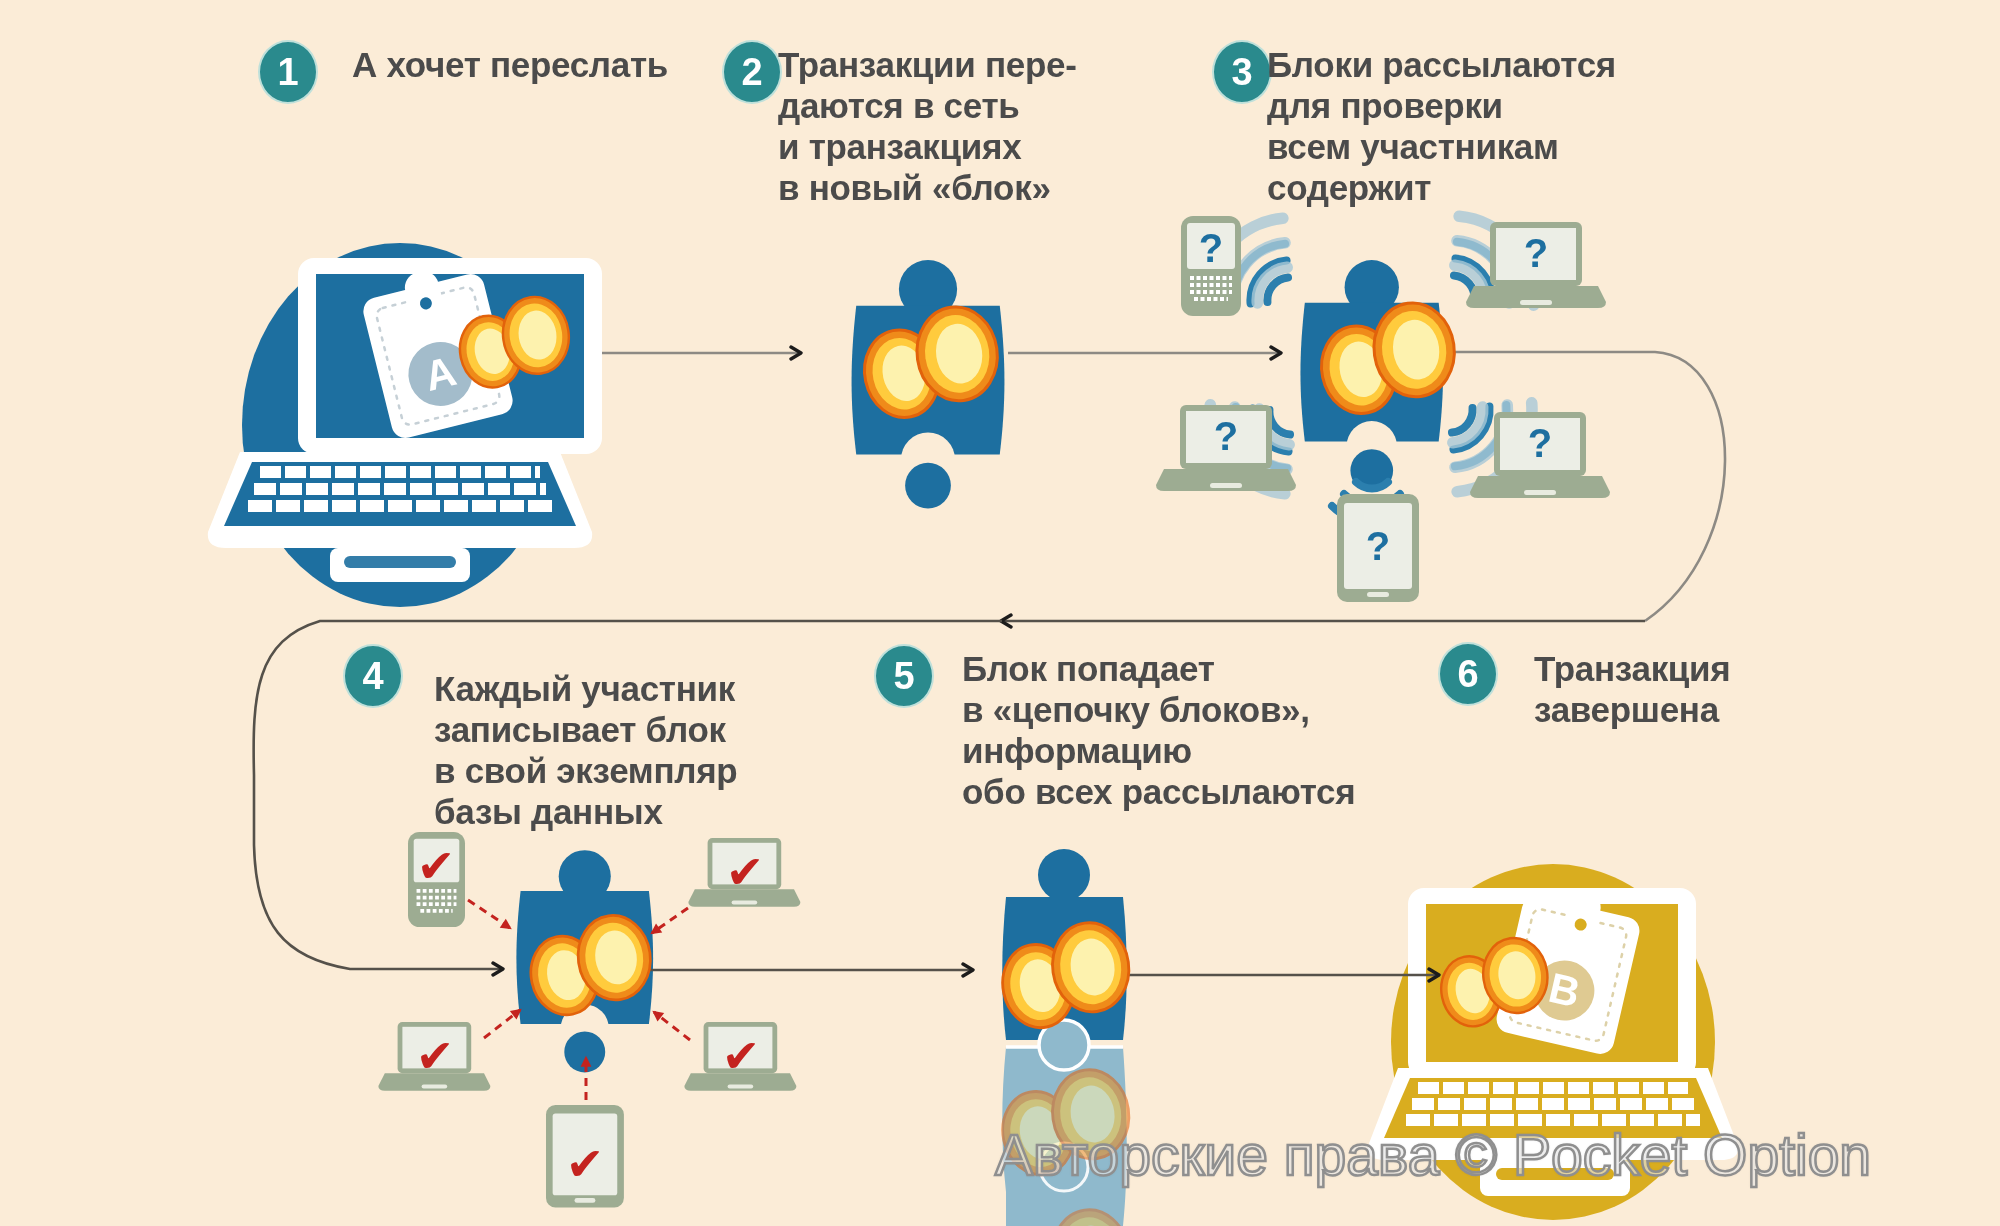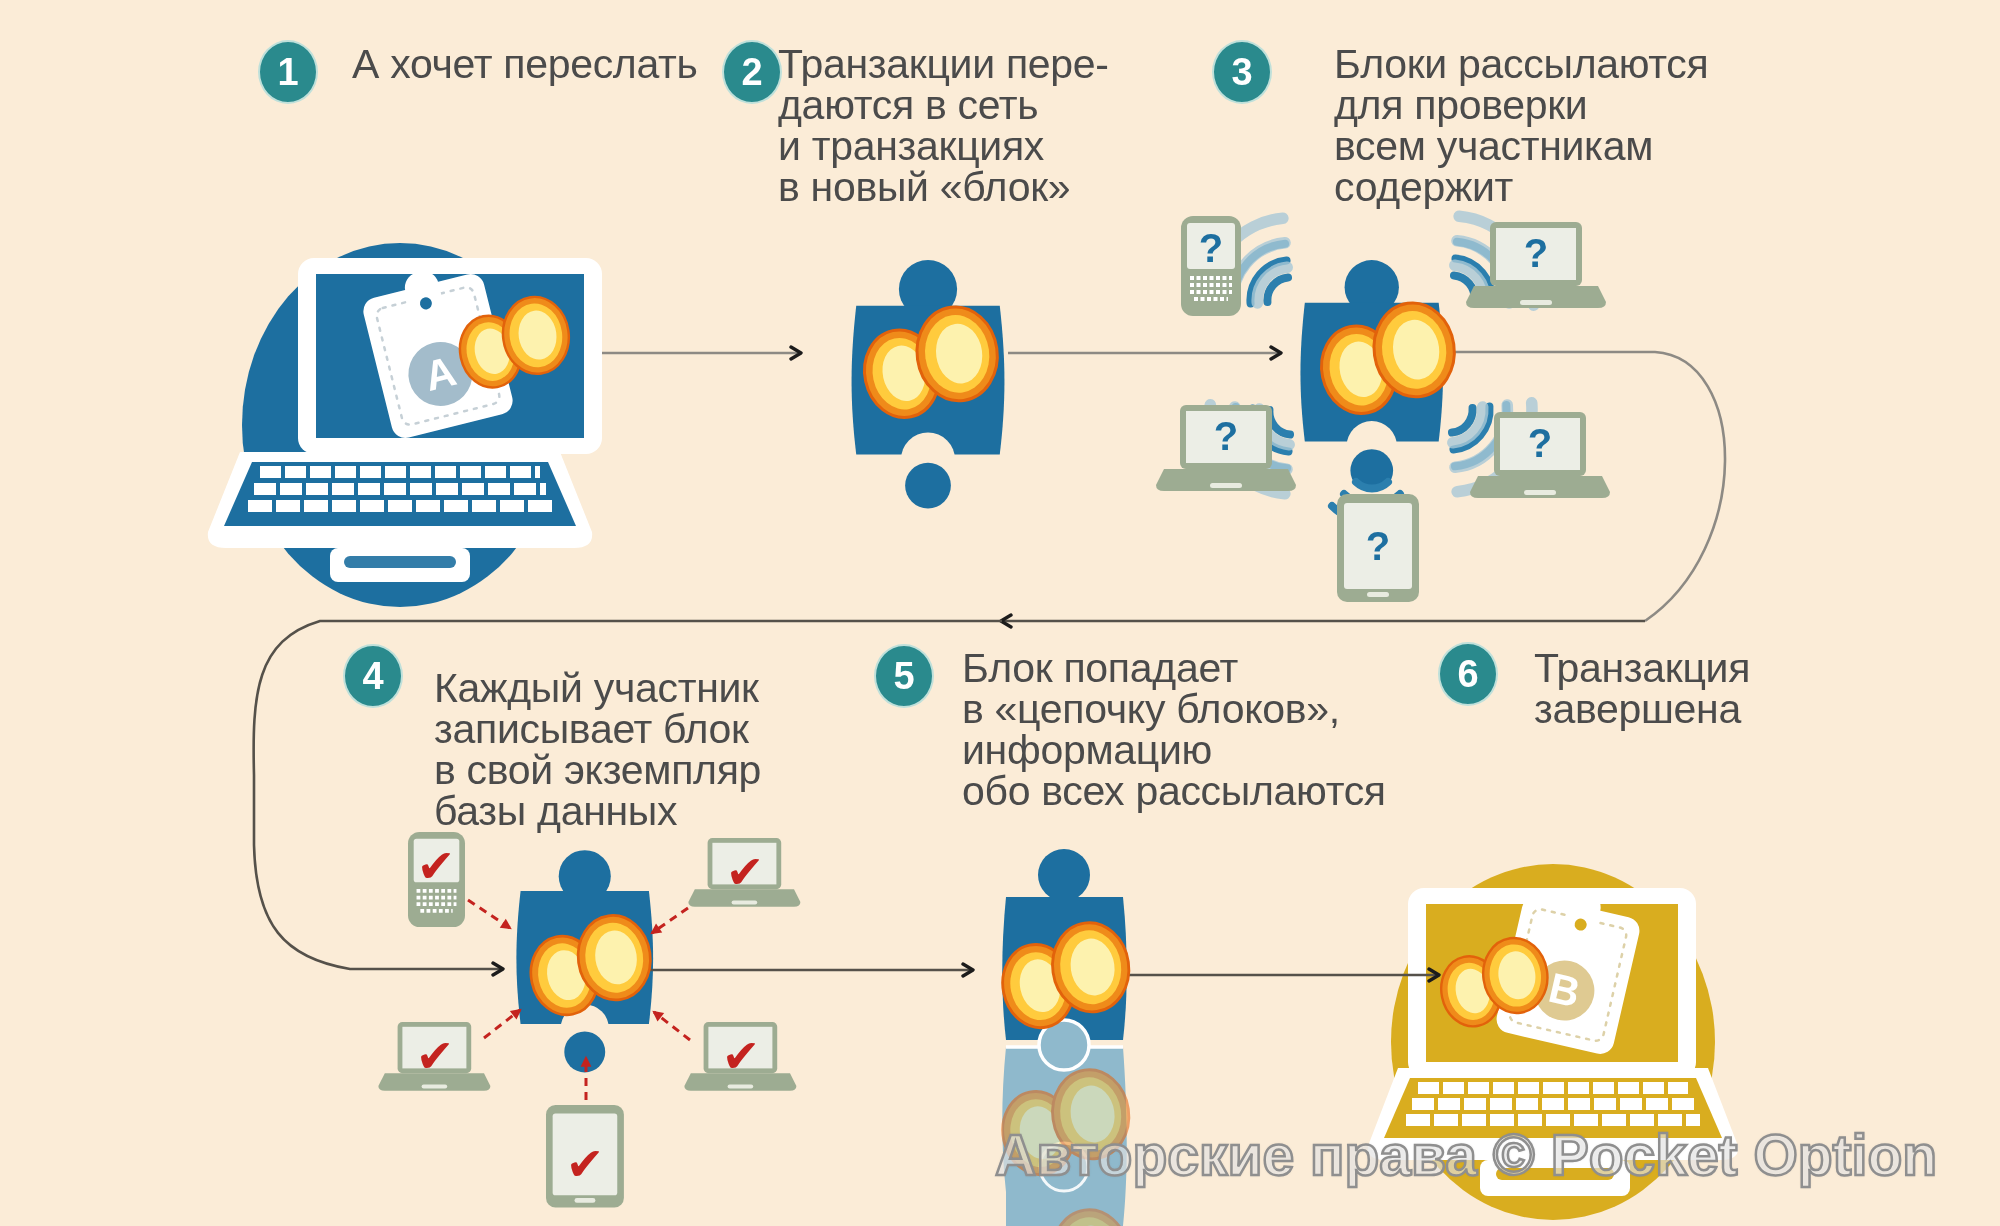--- a/index.html
+++ b/index.html
@@ -10,23 +10,23 @@
     --coin_gold:#ffcb3d; --coin_pale:#fdf2ae; --text:#4b4b4b;
   }
   *{margin:0;padding:0;box-sizing:border-box}
   body{width:2000px;height:1226px;overflow:hidden;font-family:"Liberation Sans",sans-serif}
   .stage{position:relative;width:2000px;height:1226px;background:var(--background)}
   svg.canvas{position:absolute;left:0;top:0}
   .step{position:absolute}
   .step-circle{position:absolute;width:60px;height:64px;border-radius:50%;
     background:var(--teal);color:#fff;font-size:38px;font-weight:700;
     display:flex;align-items:center;justify-content:center;border:2px solid #bfe0da}
-  .step-text{position:absolute;color:var(--text);font-size:41px;font-weight:400;
+  .step-text{position:absolute;color:var(--text);font-size:35px;font-weight:700;
     line-height:41px;letter-spacing:-0.3px;white-space:nowrap}
-  .watermark{position:absolute;left:995px;top:1122px;font-size:57px;font-weight:700;
+  .watermark{position:absolute;left:995px;top:1122px;font-size:57px;font-weight:400;
     white-space:nowrap;color:rgba(255,255,255,.55);-webkit-text-stroke:2.5px #8f8f8f;
     text-shadow:0 0 3px rgba(80,80,80,.25);z-index:10}
   
   .f-blue{fill:var(--blue)} .f-bg{fill:var(--background)} .f-sage{fill:var(--sage)}
   .f-scr{fill:var(--screen)} .f-lblue{fill:var(--light_blue)} .f-gold{fill:var(--gold)}
   .f-white{fill:#fff} .f-badge-a{fill:var(--badge_a)} .f-badge-b{fill:var(--badge_b)}
   .c-rim{fill:var(--coin_rim);stroke:var(--coin_edge);stroke-width:3}
   .c-gold{fill:var(--coin_gold)} .c-pale{fill:var(--coin_pale)}
   .wire{stroke:var(--line);stroke-width:2.6;fill:none}
   .gwire{stroke:var(--wire);stroke-width:2.6;fill:none}
@@ -268,21 +268,21 @@
     <div class="step-circle" style="left:722px;top:40px">2</div>
     <div class="step-text" style="left:778px;top:44px">
       <div>Транзакции пере-</div>
       <div>даются в сеть</div>
       <div>и транзакциях</div>
       <div>в новый «блок»</div>
     </div>
   </div>
   <div class="step">
     <div class="step-circle" style="left:1212px;top:40px">3</div>
-    <div class="step-text" style="left:1334px;top:44px">
+    <div class="step-text" style="left:1267px;top:44px">
       <div>Блоки рассылаются</div>
       <div>для проверки</div>
       <div>всем участникам</div>
       <div>содержит</div>
     </div>
   </div>
   <div class="step">
     <div class="step-circle" style="left:343px;top:644px">4</div>
     <div class="step-text" style="left:434px;top:668px">
       <div>Каждый участник</div>

